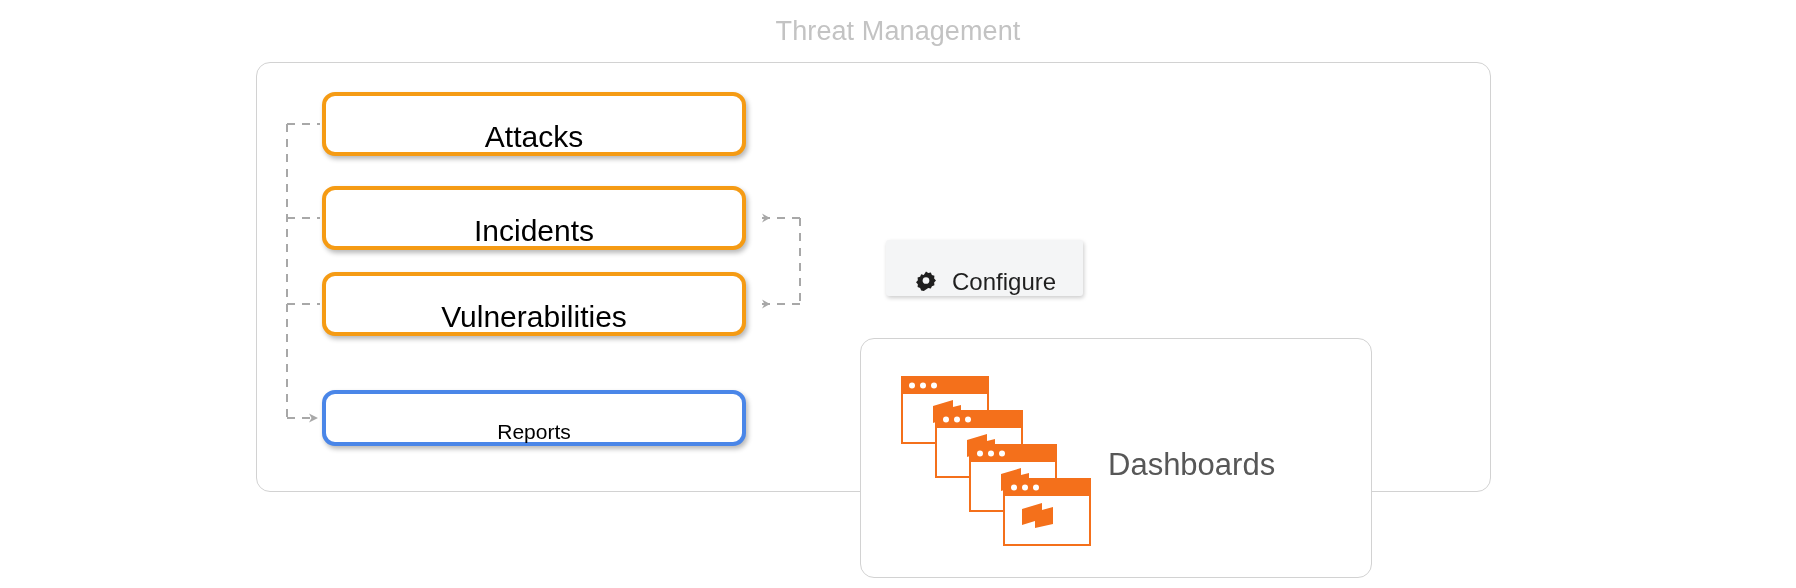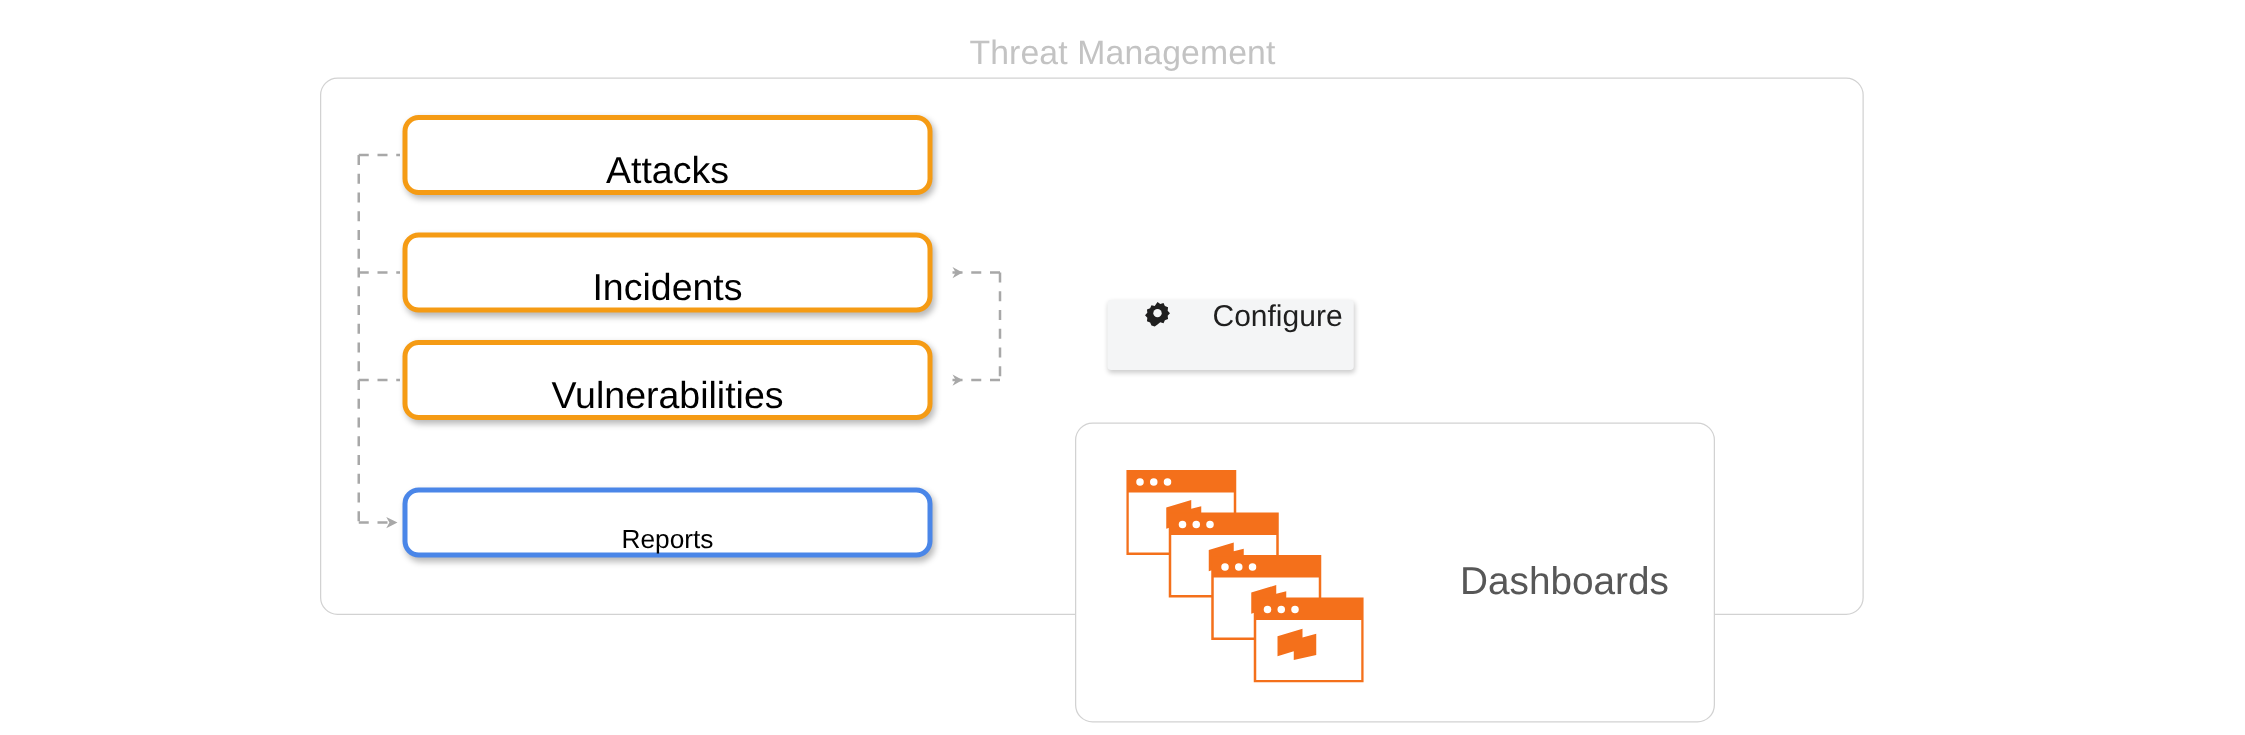--- a/index.html
+++ b/index.html
@@ -24,21 +24,20 @@
     position: absolute;
     left: 0;
     top: 16px;
     width: 1796px;
     text-align: center;
     font-size: 27px;
     color: #c3c3c3;
     letter-spacing: 0.1px;
     white-space: nowrap;
     user-select: none;
-    margin-top: 11px;
   }
 
   
   .group-panel {
     position: absolute;
     border: 1.6px solid #d2d2d2;
     border-radius: 14px;
     background: #ffffff;
     box-sizing: border-box;
   }
@@ -104,22 +103,22 @@
   
   #configure-button {
     position: absolute;
     left: 886px;
     top: 240px;
     width: 197px;
     height: 56px;
     background: #f4f5f6;
     border-radius: 3px;
     display: flex;
-    align-items: flex-start;
-    gap: 31px;
+    align-items: flex-end;
+    gap: 13px;
     padding-left: 27px;
     box-sizing: border-box;
     box-shadow: 1px 2px 4px rgba(0,0,0,0.20);
     z-index: 7;
     cursor: pointer;
   }
   #configure-button .gear-icon {
     width: 26px;
     height: 26px;
     flex: 0 0 auto;
@@ -136,21 +135,21 @@
   #dashboards-icon {
     position: absolute;
     left: 901px;
     top: 376px;
     width: 190px;
     height: 170px;
     z-index: 8;
   }
   #dashboards-label {
     position: absolute;
-    left: 1168px;
+    left: 1108px;
     top: 447px;
     font-size: 31px;
     color: #575757;
     white-space: nowrap;
     user-select: none;
     z-index: 8;
   }
 </style>
 </head>
 <body>

